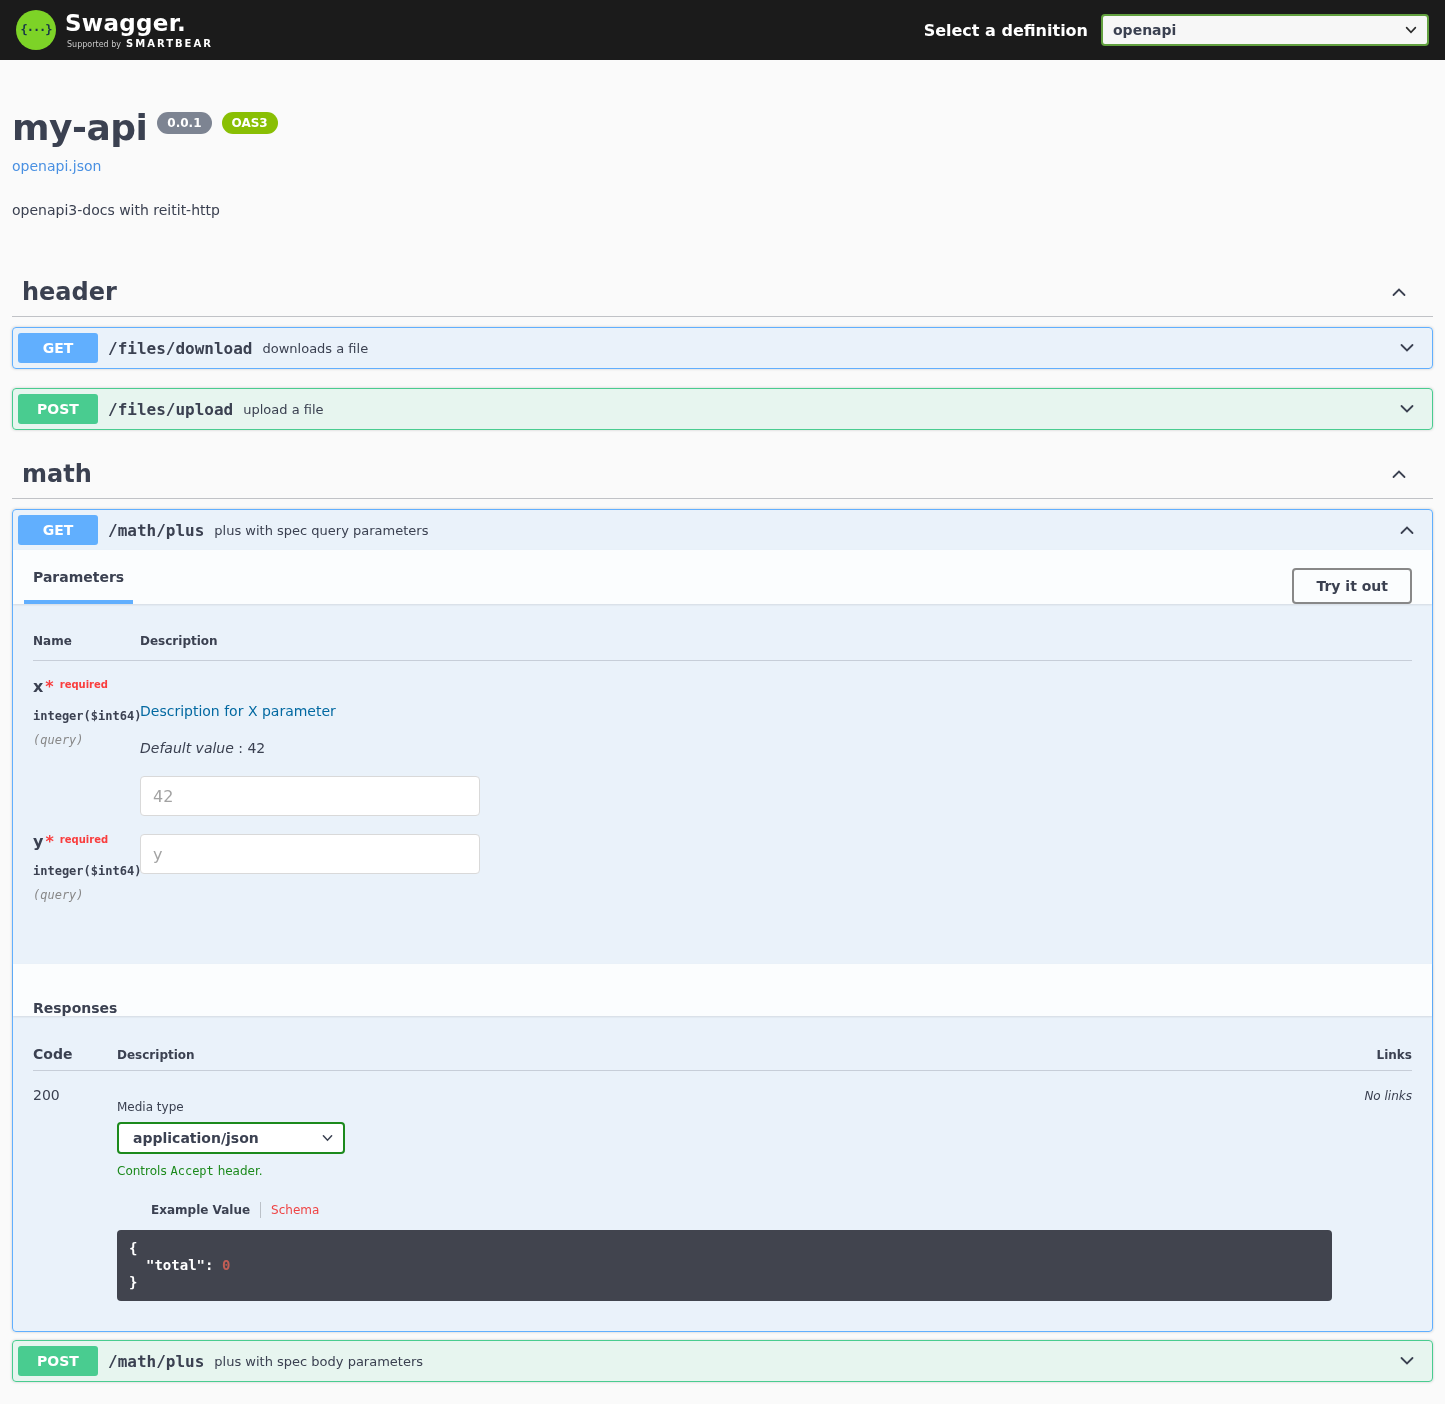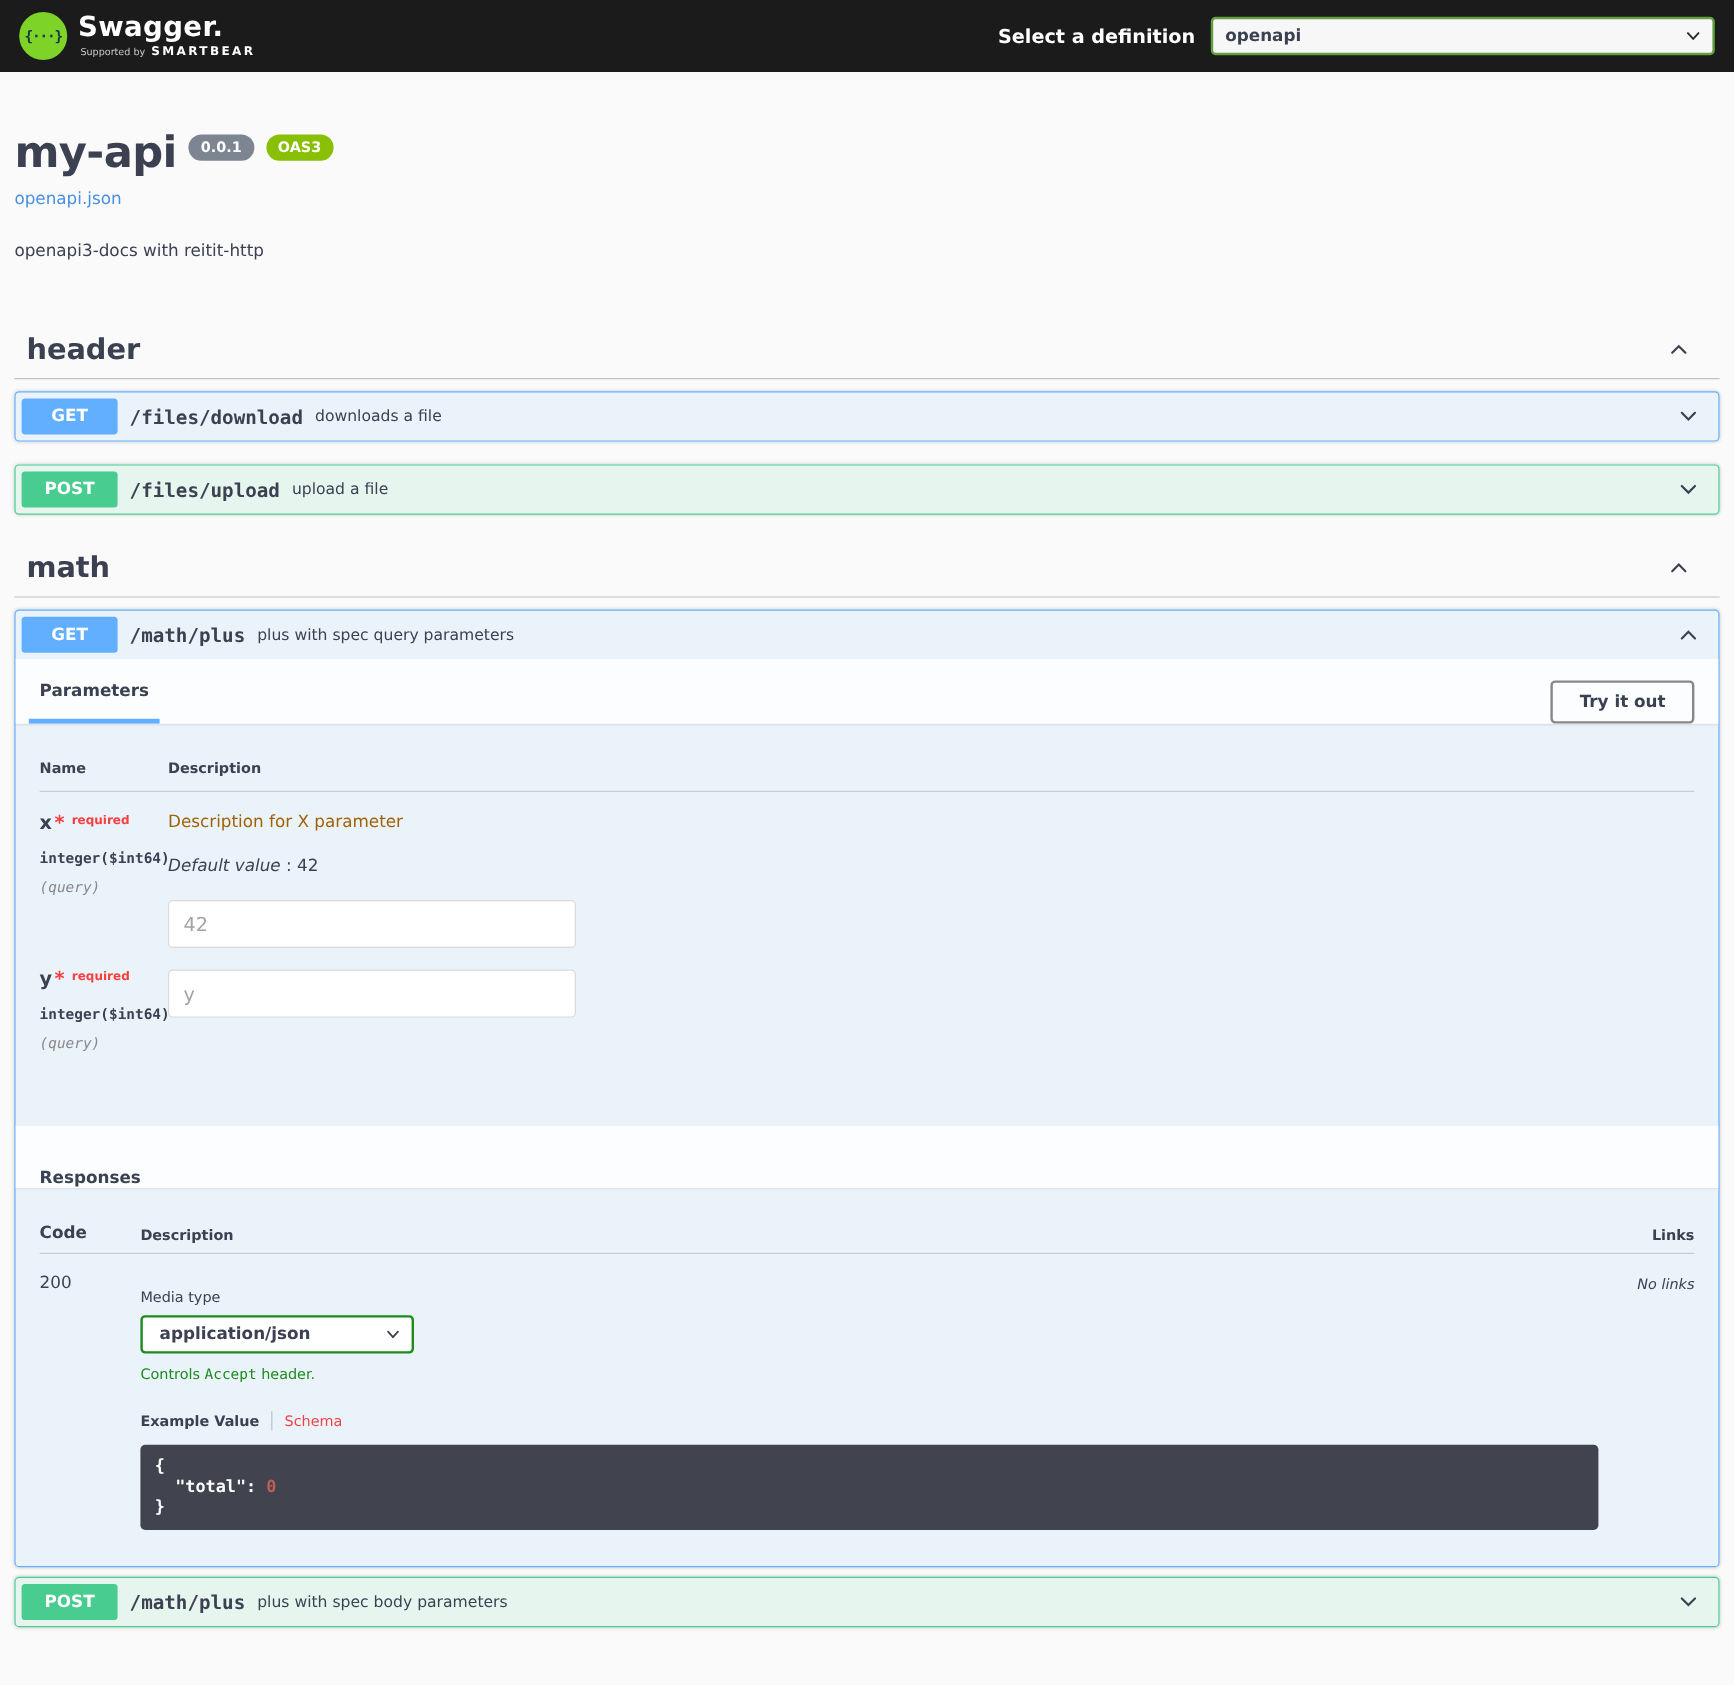--- a/index.html
+++ b/index.html
@@ -10,21 +10,21 @@
   .logo { display: flex; align-items: center; gap: 9px; }
   .logo-circle { width: 40px; height: 40px; border-radius: 50%; background: #7dd327; color: #173647; display: flex; align-items: center; justify-content: center; font-family: "DejaVu Sans Mono", monospace; font-weight: bold; font-size: 12px; letter-spacing: -1px; }
   .logo-texts { display: flex; flex-direction: column; line-height: 1; }
   .logo-title { color: #ffffff; font-size: 23px; font-weight: 600; letter-spacing: .3px; }
   .logo-sub { margin-top: 4px; display: flex; align-items: baseline; gap: 5px; padding-left: 2px; }
   .logo-sub-prefix { color: #c9c9c9; font-size: 8px; }
   .logo-sub-brand { color: #ffffff; font-size: 10px; font-weight: bold; letter-spacing: 2px; }
   .definition-area { display: flex; align-items: center; gap: 13px; }
   .definition-label { color: #ffffff; font-weight: bold; font-size: 16px; }
   .select-wrap { position: relative; display: inline-block; }
-  .topbar-select { appearance: none; -webkit-appearance: none; width: 420px; height: 32px; background: #f7f7f7; border: 2px solid #62a03f; border-radius: 4px; font-weight: bold; font-size: 14px; color: #3b4151; padding: 0 34px 0 10px; font-family: inherit; }
+  .topbar-select { appearance: none; -webkit-appearance: none; width: 328px; height: 32px; background: #f7f7f7; border: 2px solid #62a03f; border-radius: 4px; font-weight: bold; font-size: 14px; color: #3b4151; padding: 0 34px 0 10px; font-family: inherit; }
   .select-chevron { position: absolute; right: 10px; top: 50%; transform: translateY(-50%); pointer-events: none; display: flex; }
 
   
   .container { max-width: 1421px; margin: 0 auto; padding-bottom: 22px; }
   .info { margin-top: 50px; }
   .info-title-row { display: flex; align-items: flex-start; gap: 10px; }
   .api-title { font-size: 36px; font-weight: bold; color: #3b4151; line-height: 1; letter-spacing: -.5px; }
   .badge { border-radius: 57px; color: #fff; font-size: 12px; font-weight: bold; padding: 4px 10px; margin-top: 2px; line-height: 1.2; }
   .badge.version { background: #7d8492; }
   .badge.oas { background: #89bf04; }
@@ -60,42 +60,42 @@
 
   
   .params-wrap { padding: 20px 20px 62px; }
   .p-head { display: grid; grid-template-columns: 107px 1fr; padding: 10px 0 12px; border-bottom: 1px solid rgba(59,65,81,.2); font-size: 12px; font-weight: bold; color: #3b4151; }
   .param-row { display: grid; grid-template-columns: 107px 1fr; padding-top: 16px; }
   .pname { font-size: 16px; font-weight: bold; color: #3b4151; }
   .pname .star { color: #f93e3e; margin-left: 2px; }
   .pname .req { color: #f93e3e; font-size: 10px; font-weight: bold; margin-left: 6px; position: relative; top: -4px; }
   .ptype { font-family: "DejaVu Sans Mono", monospace; font-size: 12px; font-weight: bold; color: #3b4151; margin-top: 13px; }
   .pin { font-family: "DejaVu Sans Mono", monospace; font-size: 12px; font-style: italic; color: #888; margin-top: 10px; }
-  .pdesc { font-size: 14px; color: #a16207; margin-top: 1px; }
+  .pdesc { font-size: 14px; color: #0369a1; margin-top: 26px; }
   .pdefault { font-size: 14px; color: #3b4151; margin-top: 21px; }
   .pdefault i { font-style: italic; }
   .param-input { display: block; width: 340px; height: 40px; border: 1px solid #d9d9d9; border-radius: 4px; background: #fff; padding: 4px 12px; font-size: 16px; font-family: inherit; color: #3b4151; margin-top: 20px; }
   .param-input.no-desc { margin-top: 2px; }
   .param-input::placeholder { color: #a3a3a3; }
 
   
   .responses-wrap { padding: 20px 20px 30px; }
   .r-head { display: grid; grid-template-columns: 84px 1fr 80px; padding: 10px 0 8px; border-bottom: 1px solid rgba(59,65,81,.2); align-items: end; }
   .code-h { font-size: 14px; font-weight: bold; }
   .desc-h { font-size: 12px; font-weight: bold; }
   .links-h { font-size: 12px; font-weight: bold; text-align: right; }
   .r-row { display: grid; grid-template-columns: 84px 1fr 80px; padding-top: 16px; }
   .r-code { font-size: 14px; color: #3b4151; }
   .r-links { font-size: 12px; font-style: italic; color: #3b4151; text-align: right; padding-top: 2px; }
   .media-label { font-size: 12px; color: #3b4151; margin-top: 13px; }
   .media-select-wrap { position: relative; width: 228px; margin-top: 8px; }
   .media-select { appearance: none; -webkit-appearance: none; width: 100%; height: 32px; border: 2px solid #1c8a1c; border-radius: 4px; background: #fff; font-weight: bold; font-size: 14px; color: #3b4151; padding: 0 30px 0 14px; font-family: inherit; }
   .accept-note { color: #1c8a1c; font-size: 12px; margin-top: 10px; }
   .accept-note .mono { font-family: "DejaVu Sans Mono", monospace; }
-  .model-tabs { display: flex; align-items: center; margin-top: 24px; }
+  .model-tabs { display: flex; align-items: center; margin-top: 24px; margin-left: 34px; }
   .tab-example { font-size: 12px; font-weight: bold; color: #3b4151; cursor: pointer; }
   .tab-sep { width: 1px; height: 16px; background: rgba(0,0,0,.2); margin: 0 10px; }
   .tab-schema { font-size: 12px; color: #ef4444; cursor: pointer; }
   .example-block { background: #41444e; border-radius: 4px; padding: 10px 12px; margin-top: 12px; font-family: "DejaVu Sans Mono", "Liberation Mono", monospace; font-size: 14px; font-weight: bold; line-height: 17px; color: #ffffff; }
   .example-block .indent { padding-left: 17px; }
   .example-block .num { color: #c25e55; }
 
   svg.chev { display: block; }
 </style>
 </head>

